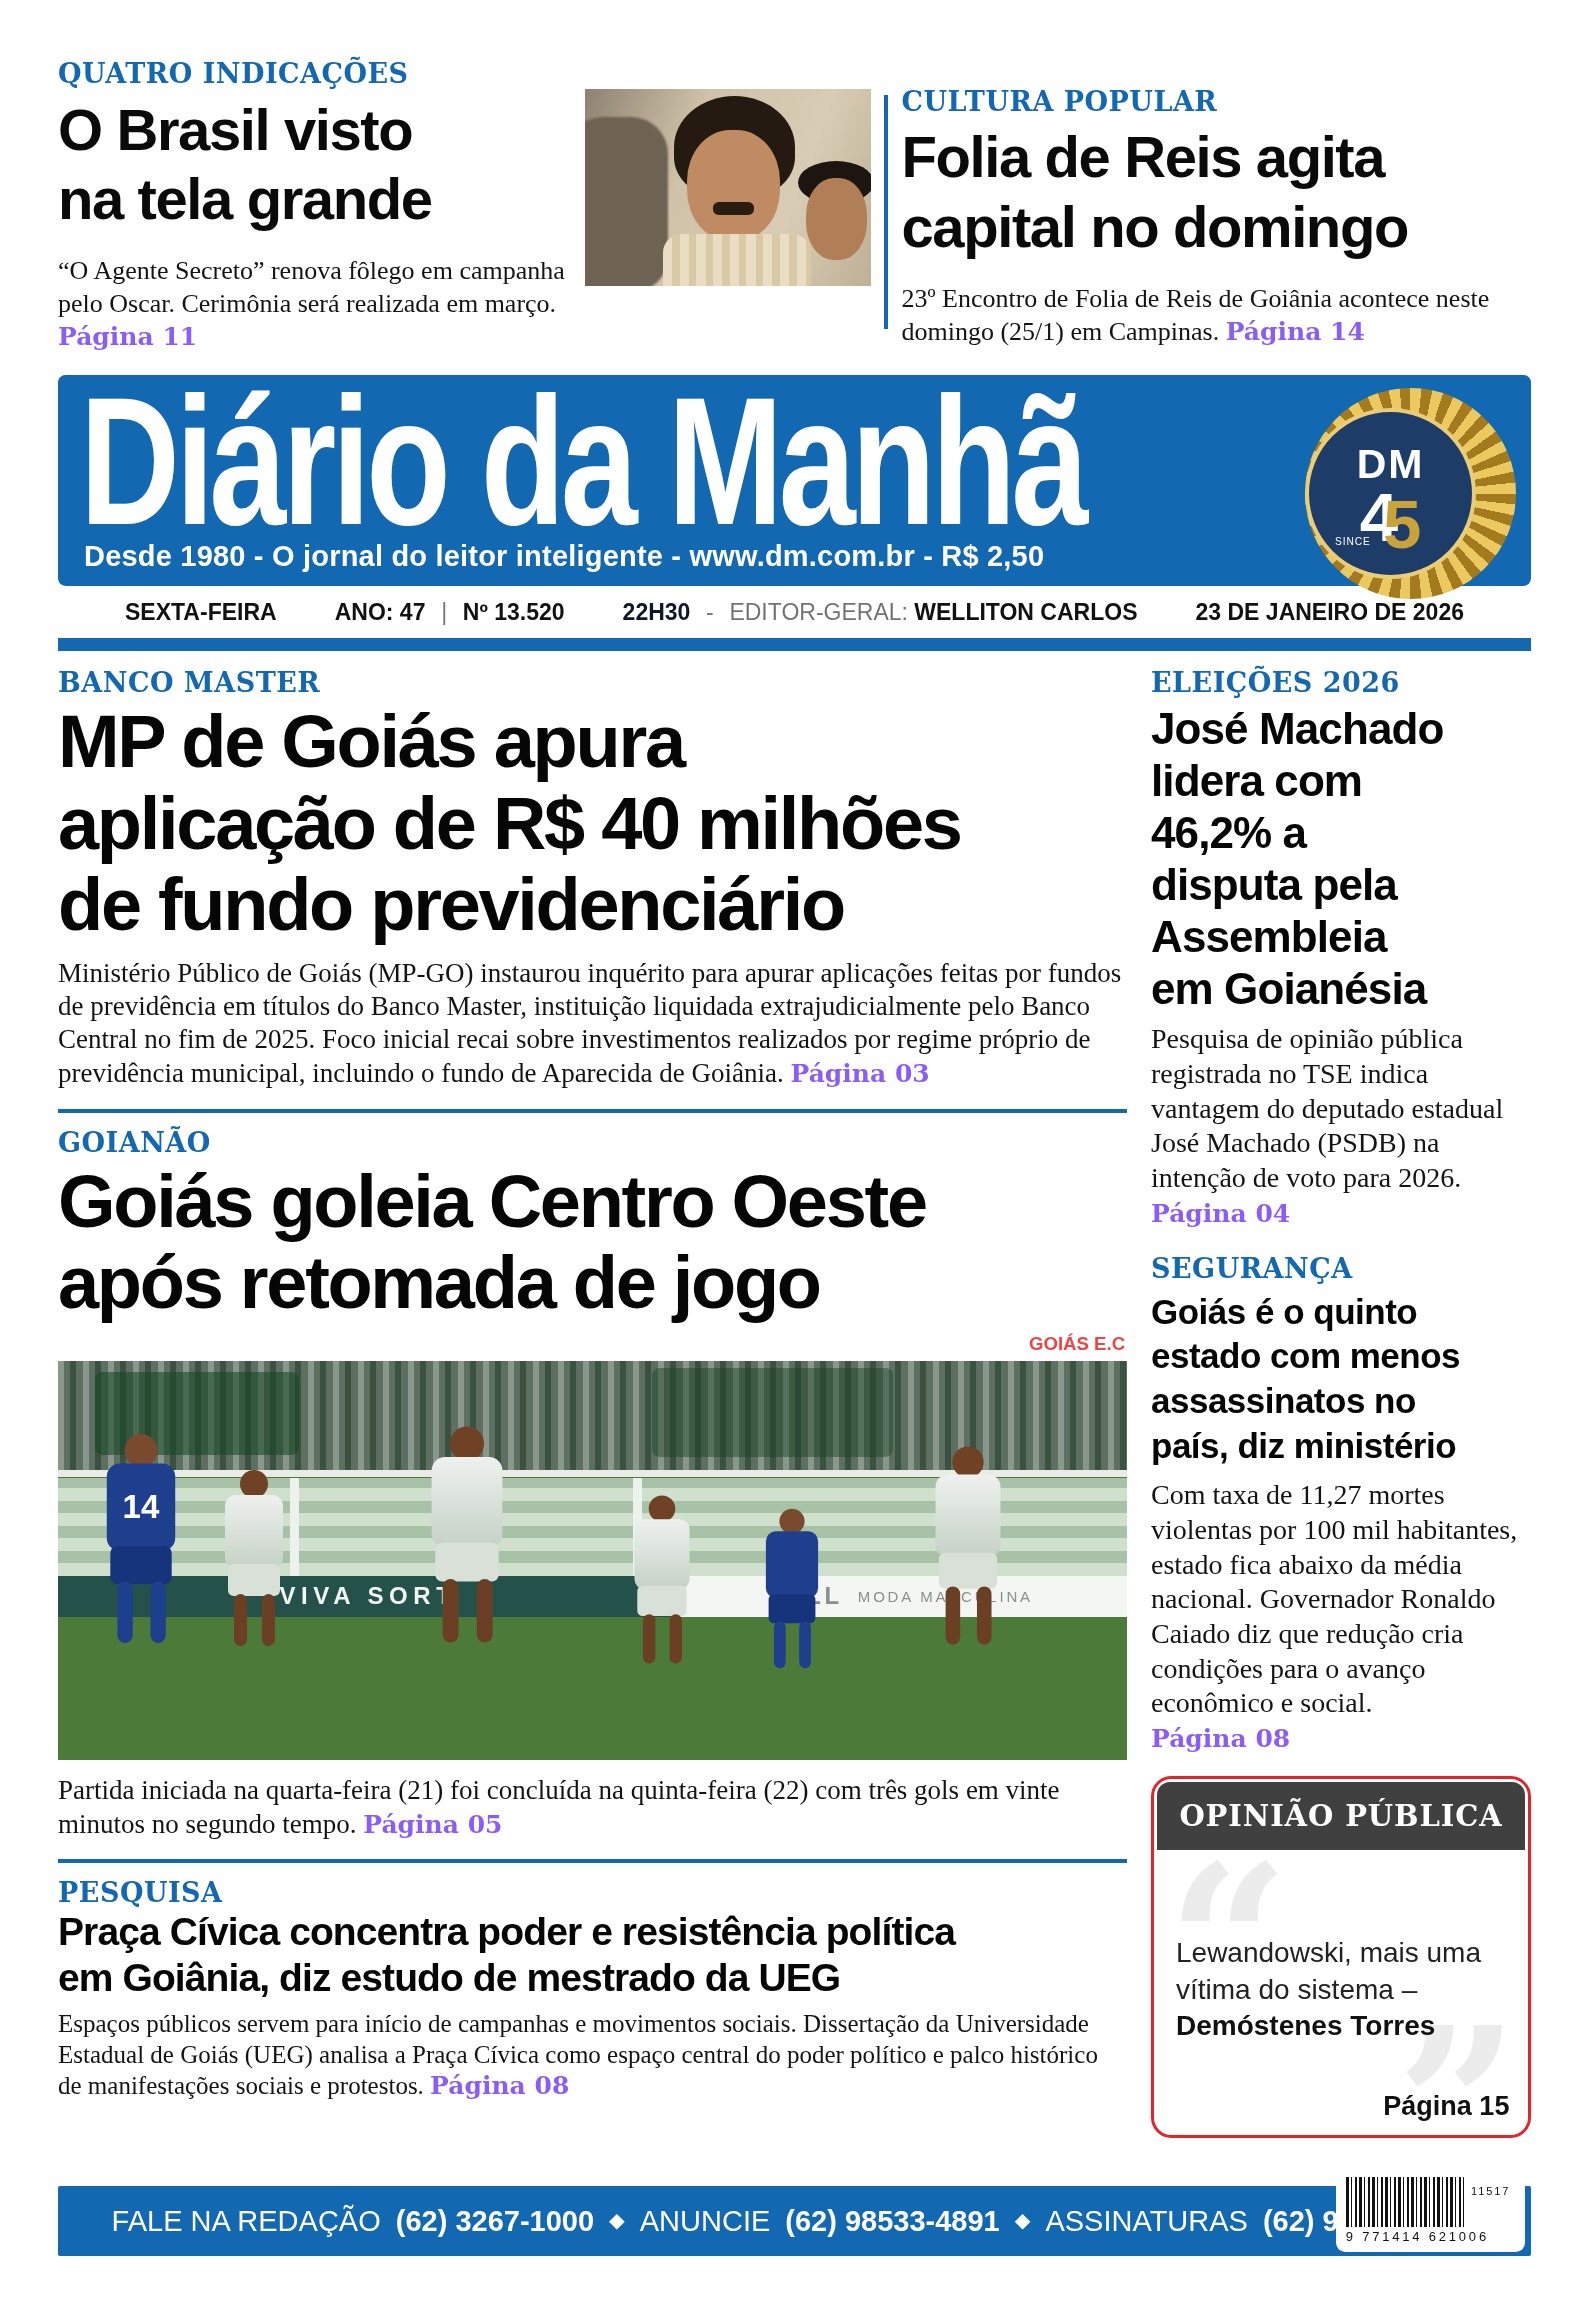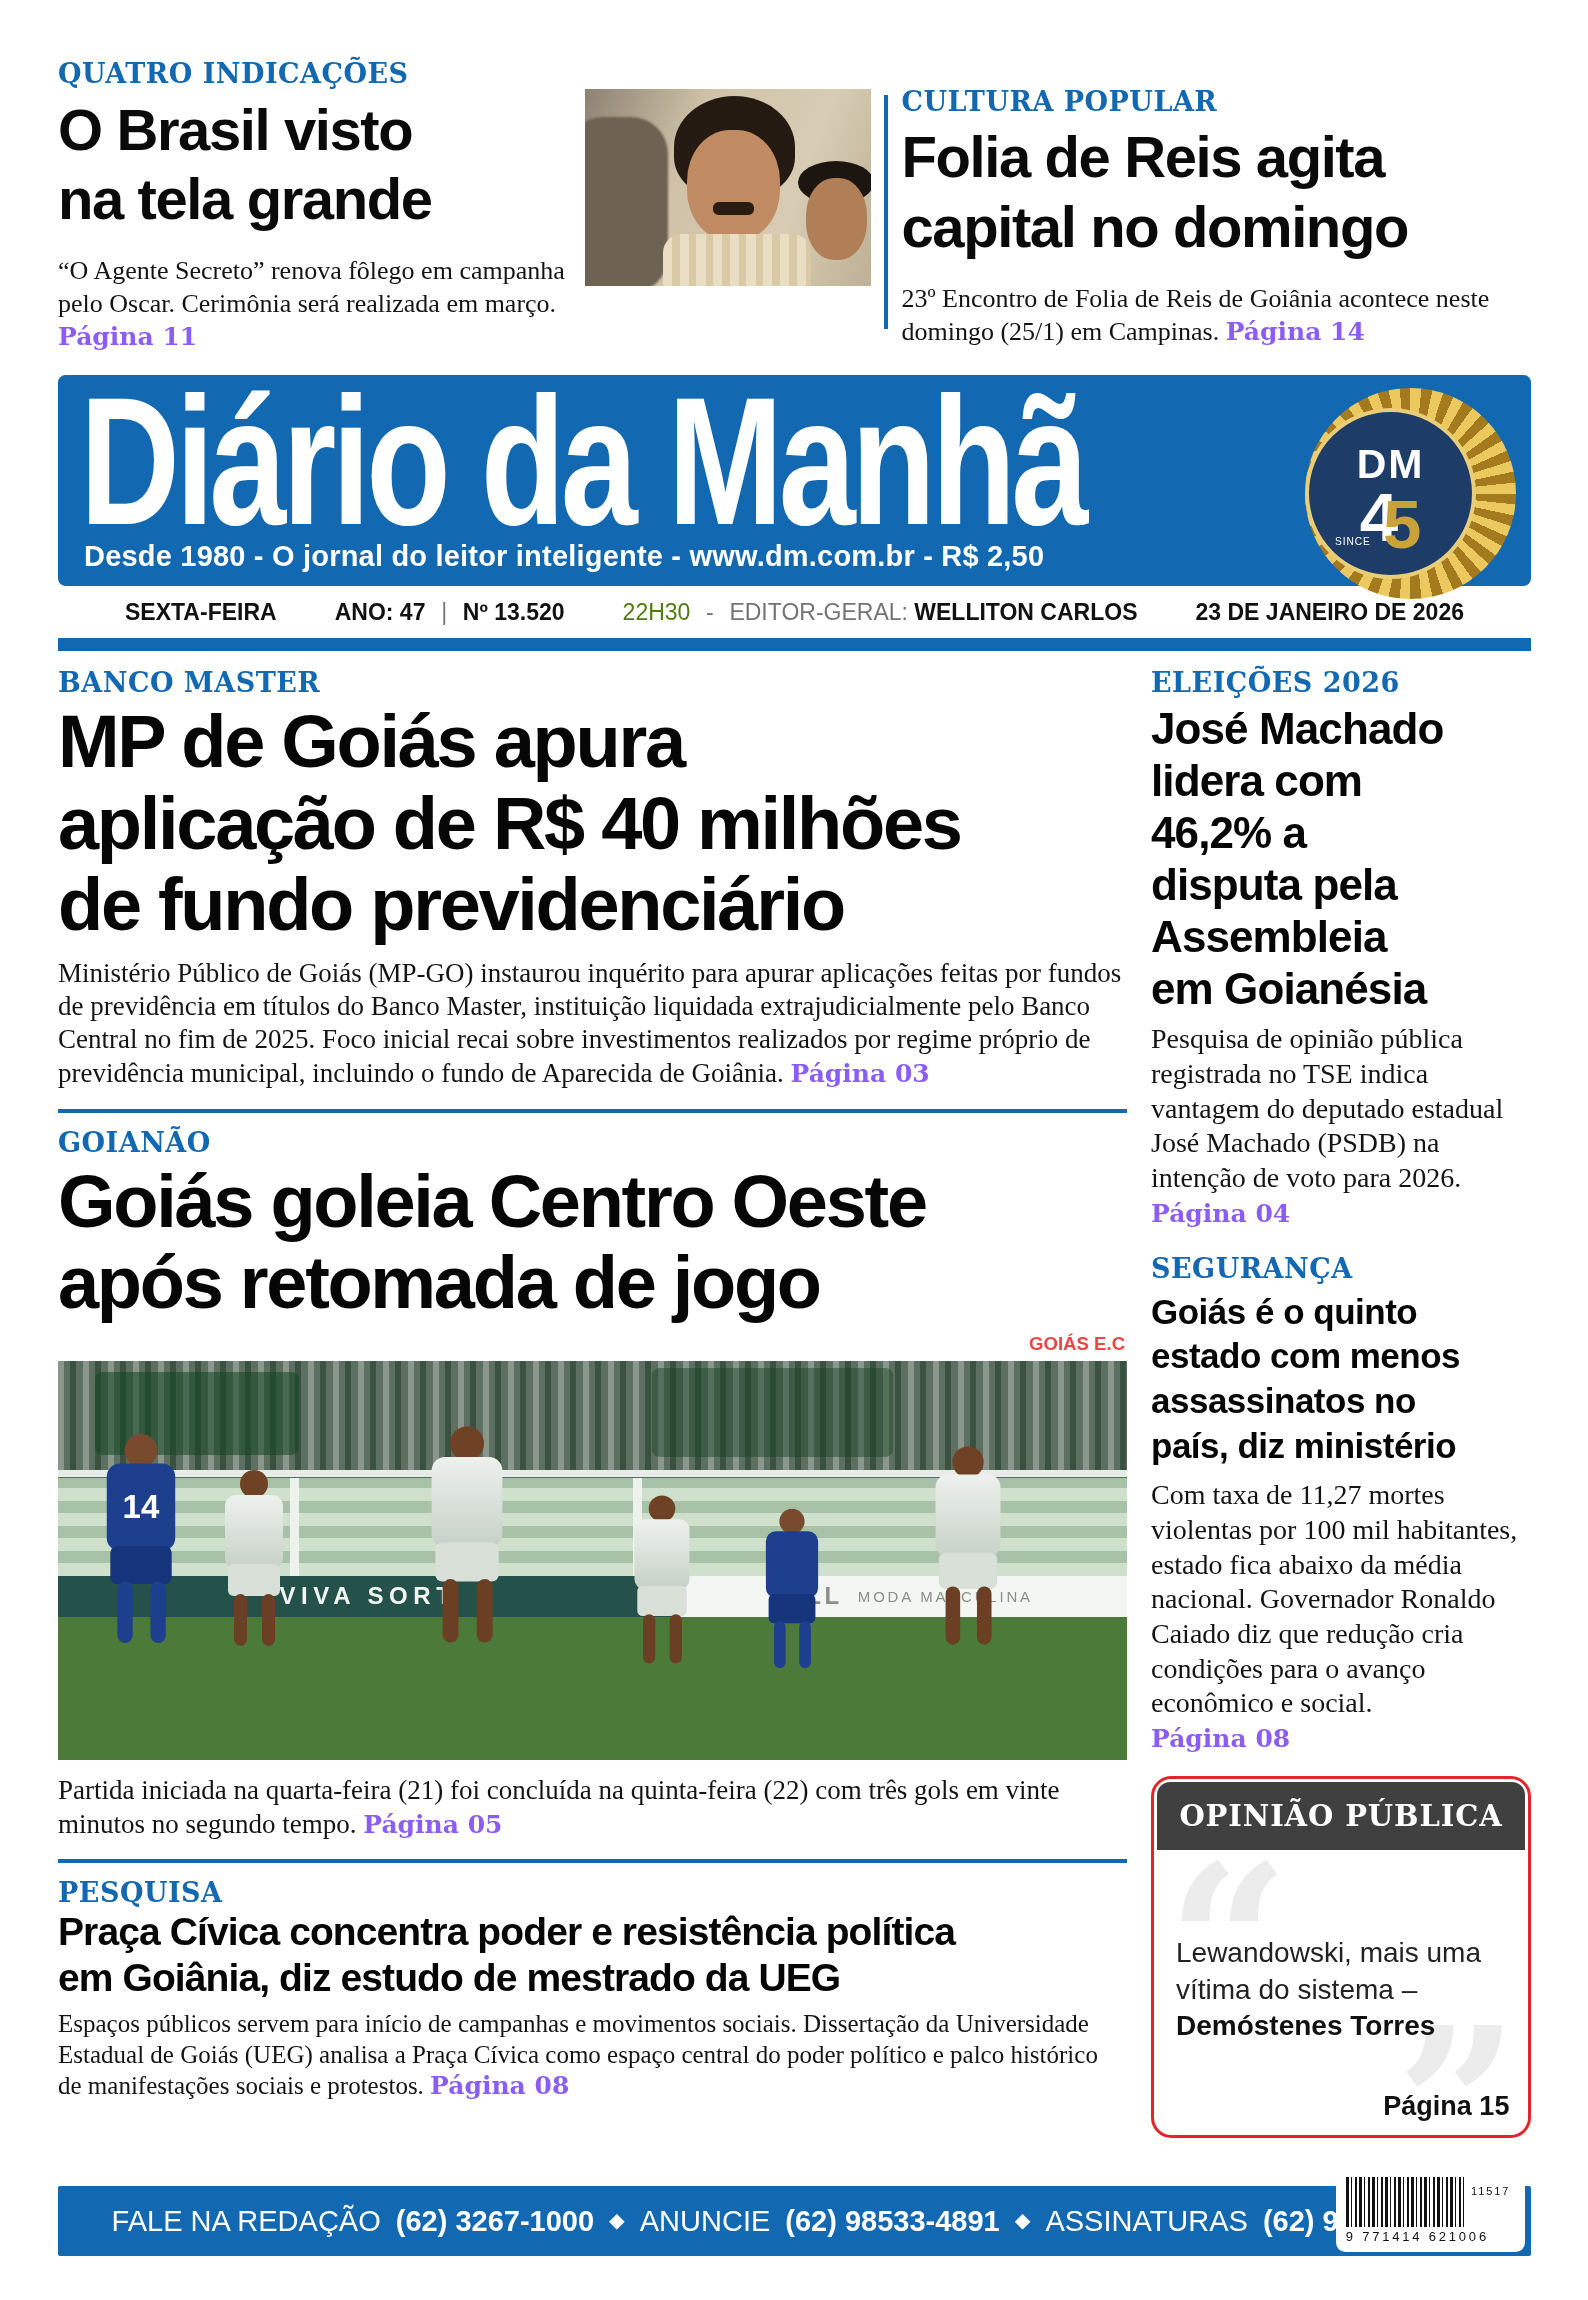--- a/index.html
+++ b/index.html
@@ -44,21 +44,21 @@
   .badge-45{line-height:.9;margin-top:1.9px;}
   .badge-4{color:#fff;font-weight:bold;font-size:69px;}
   .badge-5{color:#caa23a;font-weight:bold;font-size:69px;margin-left:-15px;position:relative;top:7.4px;}
   .badge-since{position:absolute;left:26px;bottom:28px;color:#fff;font-size:10.2px;letter-spacing:0.9px;}
 
   
   .dateline{display:flex;align-items:center;justify-content:space-between;height:52px;padding:0 67px;font-size:23px;}
   .dl-b{font-weight:bold;color:#111;}
   .dl-sep{color:#777;margin:0 9.3px;font-weight:normal;}
   .dl-light{color:#737373;font-weight:normal;}
-  .dl-time{color:#4d7c0f;font-weight:normal;}
+  .dl-time{color:#0f172a;font-weight:bold;}
   .rule-thick{height:13px;background:#1268b1;}
 
   
   .main{display:flex;gap:24px;margin-top:16.7px;}
   .col-left{width:1069px;flex:none;}
   .col-right{flex:1;}
 
   .photo-credit{text-align:right;font-size:18.6px;font-weight:bold;color:#ef4444;margin:9.3px 1.9px 5.6px 0;}
 
   

